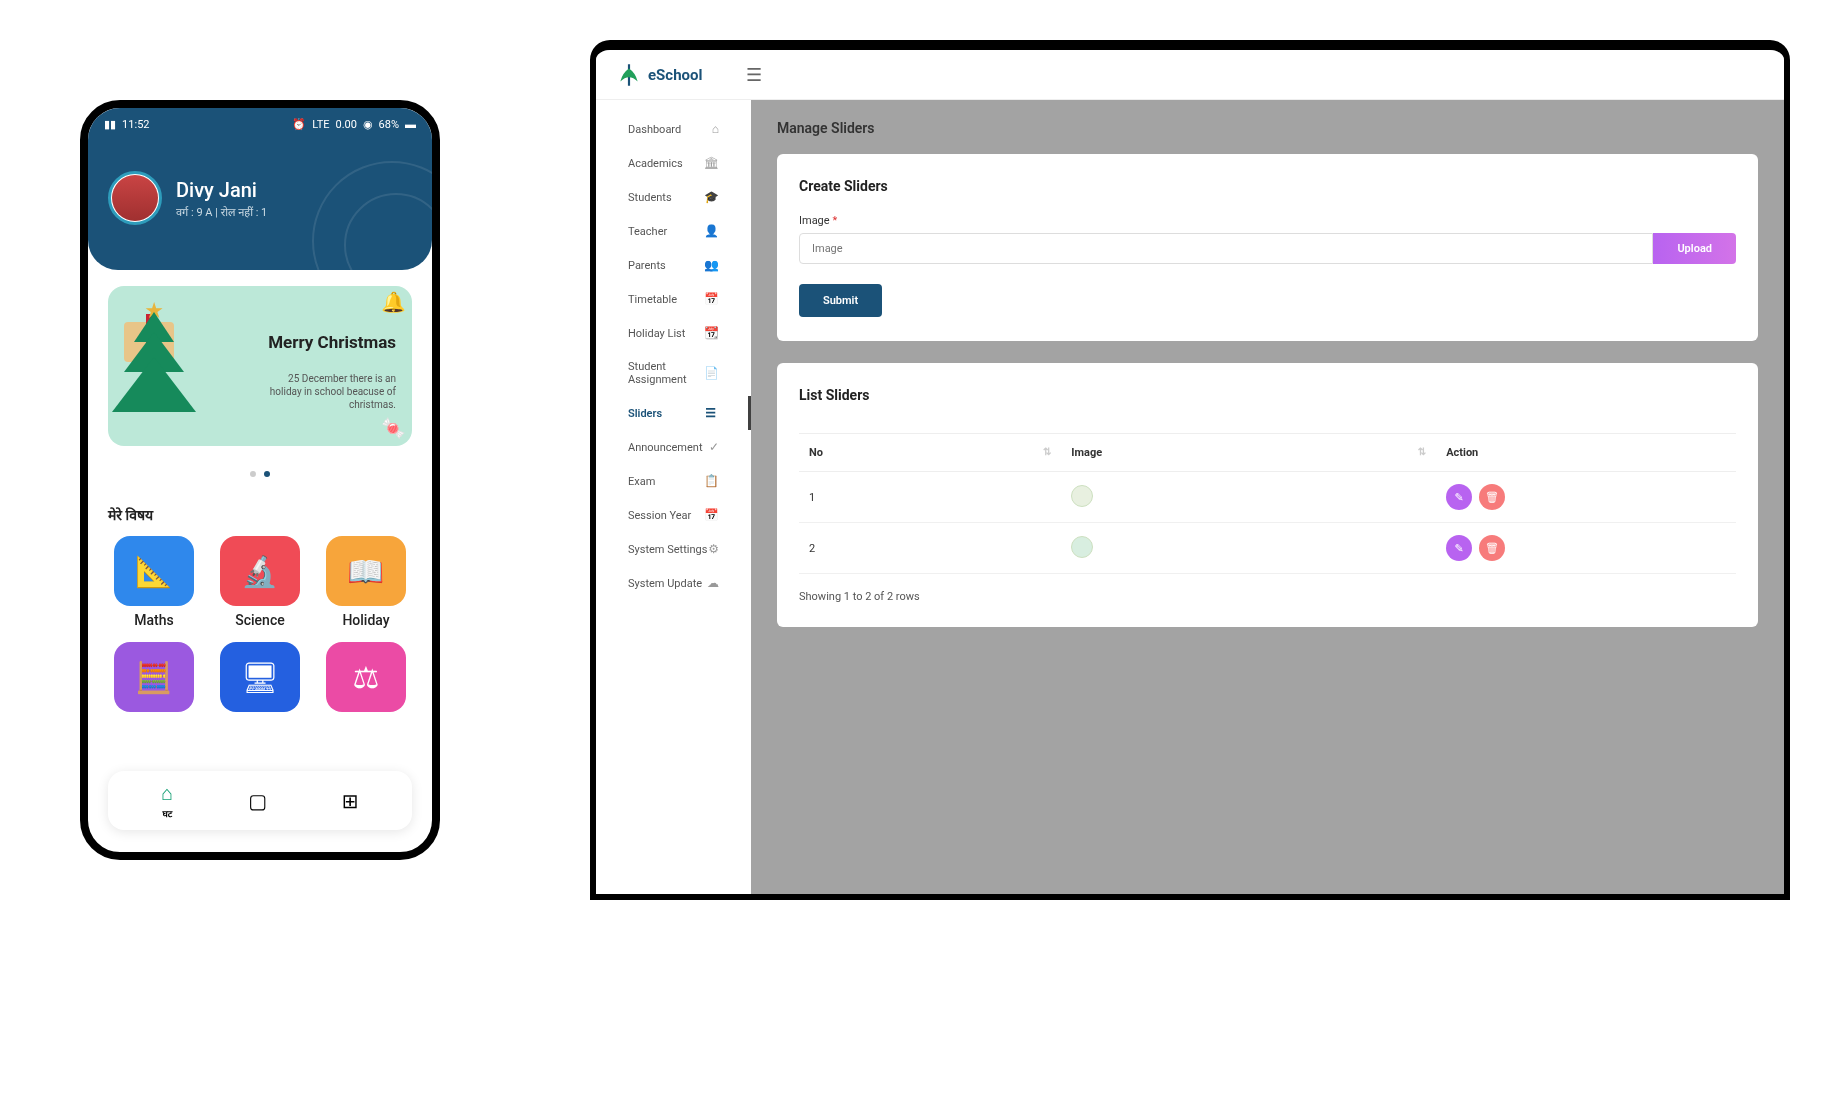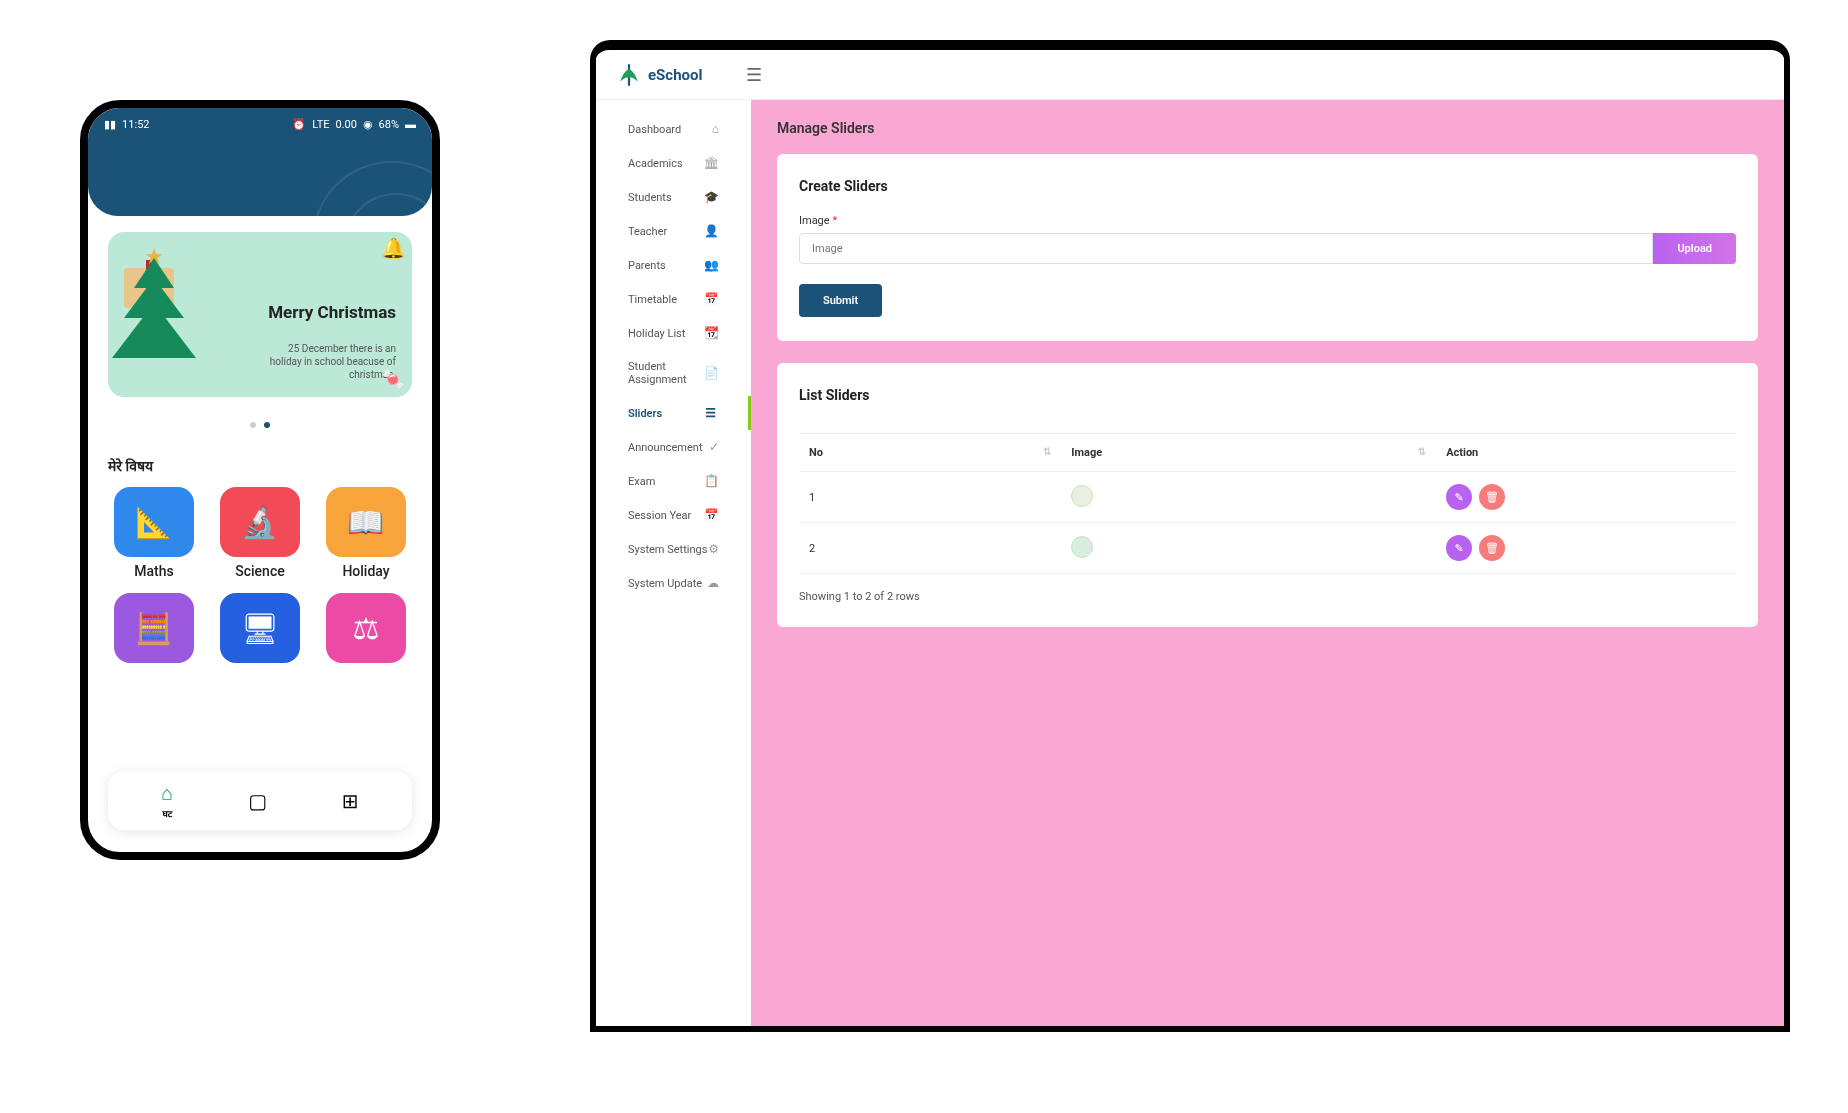--- a/index.html
+++ b/index.html
@@ -24,21 +24,21 @@
     .gift-box::before { content: ''; position: absolute; left: 44%; top: -8px; width: 8px; height: 48px; background: #C82333; }
     .tree { position: absolute; left: 30px; top: 10px; width: 0; height: 0; }
     .tree-layer { position: absolute; left: 50%; transform: translateX(-50%); width: 0; height: 0; border-left: 35px solid transparent; border-right: 35px solid transparent; border-bottom: 50px solid #168A5B; }
     .tree-layer.l1 { top: 0; border-left-width: 20px; border-right-width: 20px; border-bottom-width: 30px; }
     .tree-layer.l2 { top: 20px; border-left-width: 30px; border-right-width: 30px; border-bottom-width: 40px; }
     .tree-layer.l3 { top: 45px; border-left-width: 42px; border-right-width: 42px; border-bottom-width: 55px; }
     .star { position: absolute; left: 50%; top: -14px; transform: translateX(-50%); color: #E8B43C; font-size: 22px; }
     .bell-deco { position: absolute; right: 6px; top: 4px; color: #D4A02B; font-size: 20px; }
     .cane { position: absolute; right: 6px; bottom: 6px; color: #C82333; font-size: 20px; }
     .banner-text { flex: 1; text-align: right; padding-top: 30px; }
-    .banner-title { font-weight: 700; color: #222; font-size: 17px; margin-top: 24px; }
+    .banner-title { font-weight: 700; color: #222; font-size: 17px; }
     .banner-desc { font-size: 10px; color: #555; margin-top: 20px; line-height: 1.3; }
     
     .dots { text-align: center; margin-top: 8px; }
     .dot { display: inline-block; width: 6px; height: 6px; border-radius: 50%; background: #ccc; margin: 0 2px; }
     .dot.active { background: #1B5278; }
     
     .section-title { font-weight: 700; font-size: 14px; color: #222; margin: 24px 20px 12px; }
     .subjects-grid { display: grid; grid-template-columns: repeat(3, 1fr); gap: 14px; padding: 0 20px; }
     .subject { display: flex; flex-direction: column; align-items: center; gap: 6px; }
     .subject-tile { width: 80px; height: 70px; border-radius: 16px; display: flex; align-items: center; justify-content: center; color: #fff; font-size: 30px; }
@@ -50,31 +50,31 @@
     .tile-blue2 { background: #2460E0; }
     .tile-pink { background: #EB4BA5; }
     
     .bottom-nav { position: absolute; bottom: 22px; left: 20px; right: 20px; background: #fff; border-radius: 16px; box-shadow: 0 2px 12px rgba(0,0,0,0.1); padding: 10px 16px; display: flex; justify-content: space-around; align-items: center; }
     .nav-item { display: flex; flex-direction: column; align-items: center; gap: 2px; }
     .nav-icon { font-size: 20px; }
     .nav-icon.active { color: #17A076; }
     .nav-label { font-size: 9px; font-weight: 700; }
     
     
-    .desktop-frame { position: absolute; left: 590px; top: 40px; width: 1200px; height: 992px; border: 6px solid #000; border-top: 10px solid #000; border-radius: 20px 20px 0 0; overflow: hidden; background: #f9a8d4; display: flex; flex-direction: column; }
+    .desktop-frame { position: absolute; left: 590px; top: 40px; width: 1200px; height: 860px; border: 6px solid #000; border-top: 10px solid #000; border-radius: 20px 20px 0 0; overflow: hidden; background: #a3a3a3; display: flex; flex-direction: column; }
     .topbar { background: #fff; height: 50px; display: flex; align-items: center; padding: 0 20px; border-bottom: 1px solid #eee; }
     .logo-area { display: flex; align-items: center; gap: 6px; width: 130px; }
     .logo-mark { width: 26px; height: 26px; position: relative; }
     .logo-text { font-weight: 700; color: #1B5278; font-size: 15px; }
     .hamburger { color: #666; font-size: 18px; cursor: pointer; }
     
     .desktop-body { flex: 1; display: flex; }
     .sidebar { width: 155px; background: #fff; padding: 12px 0; }
     .side-item { display: flex; align-items: center; justify-content: space-between; padding: 10px 32px; font-size: 11px; color: #555; cursor: pointer; }
-    .side-item.active { color: #1B5278; font-weight: 600; border-right: 3px solid #84cc16; }
+    .side-item.active { color: #1B5278; font-weight: 600; border-right: 3px solid #404040; }
     .side-icon { color: #999; font-size: 12px; }
     
     .main-area { flex: 1; padding: 20px 26px; }
     .page-heading { font-size: 14px; color: #333; font-weight: 600; margin-bottom: 18px; }
     .card { background: #fff; border-radius: 6px; padding: 24px 22px; margin-bottom: 22px; }
     .card-title { font-size: 14px; font-weight: 700; color: #222; margin-bottom: 20px; }
     .form-label { font-size: 11px; color: #333; margin-bottom: 6px; }
     .form-label .req { color: #d33; }
     .input-row { display: flex; gap: 0; margin-bottom: 20px; }
     .form-input { flex: 1; border: 1px solid #ddd; border-radius: 4px 0 0 4px; padding: 8px 12px; font-size: 11px; color: #999; }
@@ -106,20 +106,29 @@
       <span>LTE</span>
       <span>0.00</span>
       <span>◉</span>
       <span>68%</span>
       <span>▬</span>
     </div>
   </div>
 
   <div class="phone-header">
     <div class="header-circles"></div>
+    <div class="profile-row">
+      <div class="avatar-ring">
+        <div class="avatar-inner"></div>
+      </div>
+      <div>
+        <div class="profile-name">Divy Jani</div>
+        <div class="profile-sub">वर्ग : 9 A   |   रोल नहीं : 1</div>
+      </div>
+    </div>
   </div>
 
   <div class="banner-card">
     <span class="bell-deco">🔔</span>
     <span class="cane">🍬</span>
     <div class="tree-area">
       <div class="gift-box"></div>
       <div class="tree">
         <span class="star">★</span>
         <div class="tree-layer l1"></div>

